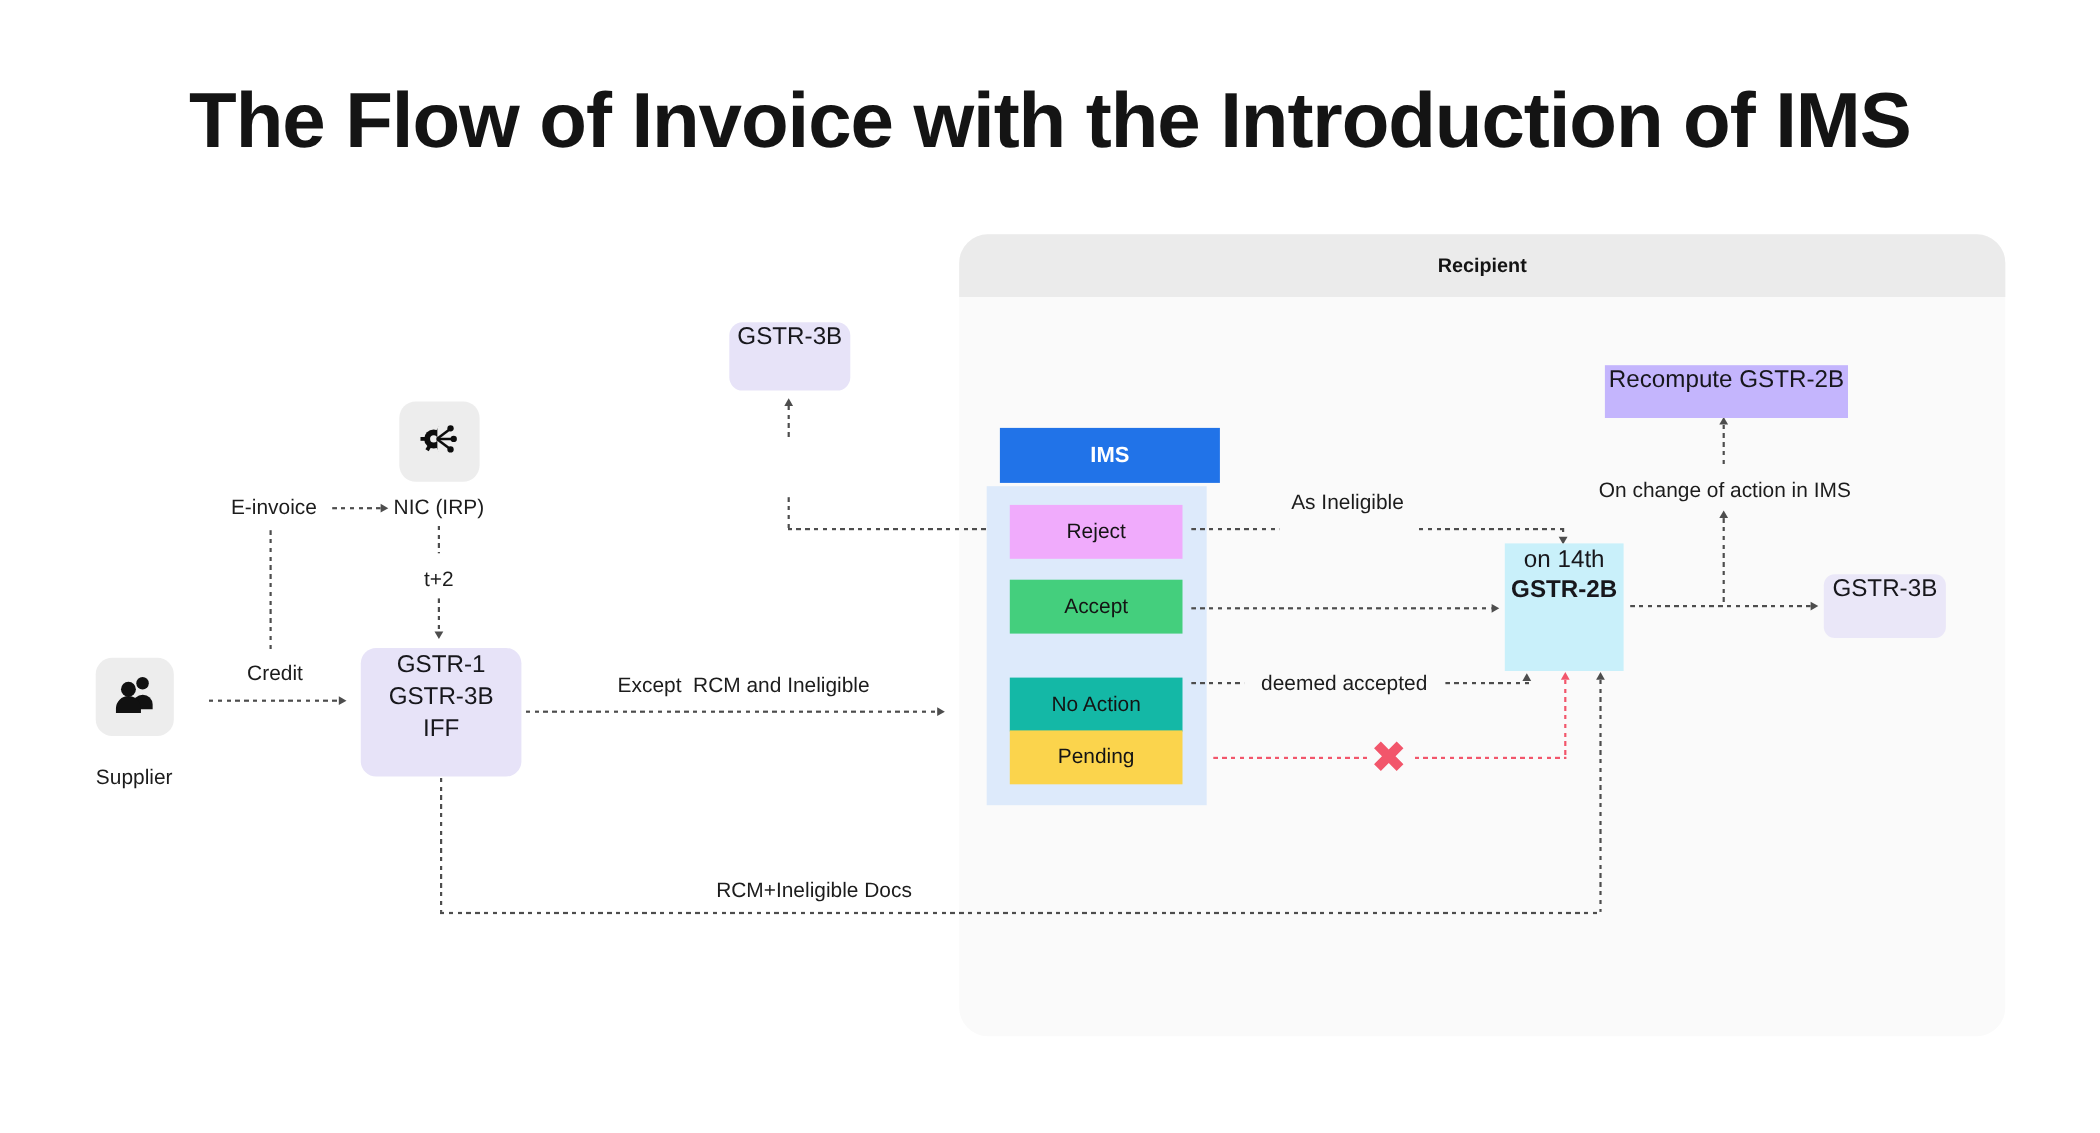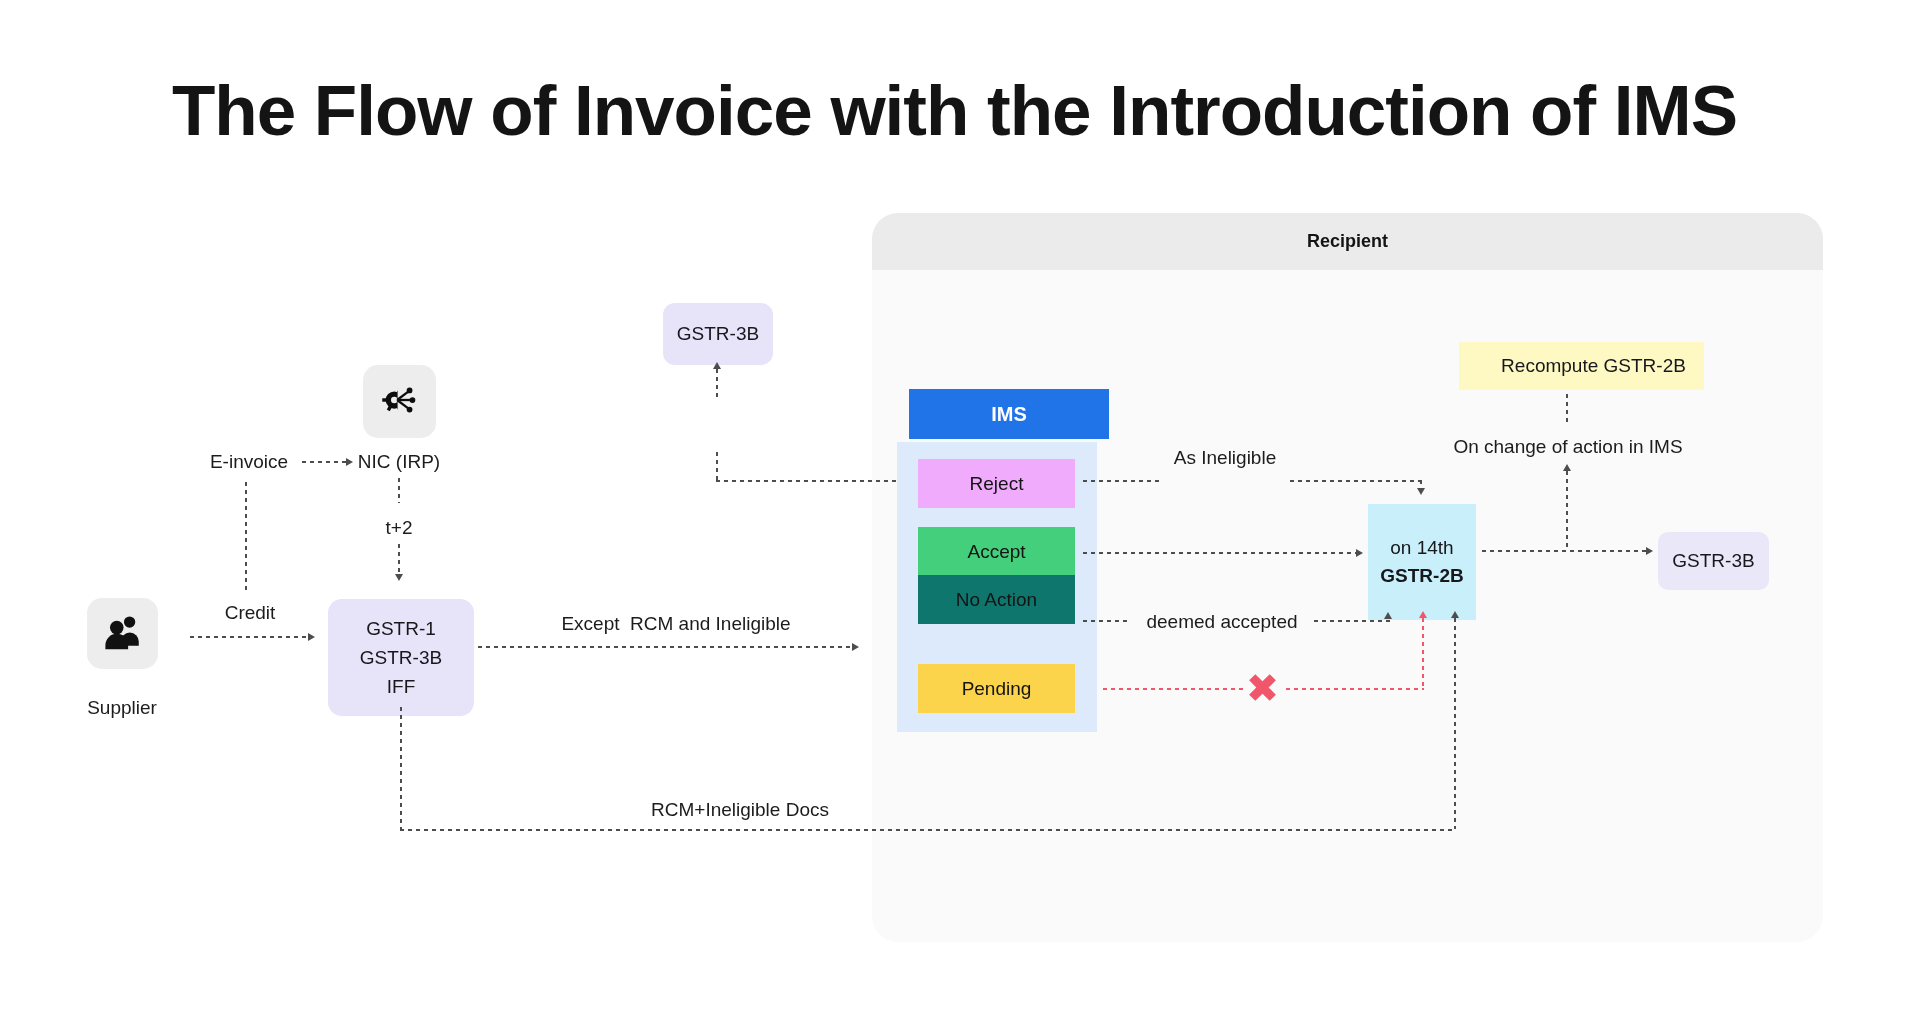--- a/index.html
+++ b/index.html
@@ -20,22 +20,22 @@
   
   .ar{position:absolute;width:0;height:0;}
   .ar.r{border-top:4px solid transparent;border-bottom:4px solid transparent;border-left:7px solid #4d4d4d;}
   .ar.d{border-left:4px solid transparent;border-right:4px solid transparent;border-top:7px solid #4d4d4d;}
   .ar.u{border-left:4px solid transparent;border-right:4px solid transparent;border-bottom:7px solid #4d4d4d;}
   .ar.u.redar{border-bottom-color:#f2566b;}
   
   .lbl{position:absolute;font-size:19px;color:#1c1c1c;text-align:center;white-space:pre;}
   .note{position:absolute;font-size:19px;color:#1c1c1c;text-align:center;line-height:23px;white-space:normal;}
   
-  .box{position:absolute;display:flex;flex-direction:column;align-items:center;justify-content:center;
-       text-align:center;font-size:19px;color:#17171c;margin-top:10px;}
+  .box{position:absolute;display:flex;flex-direction:column;align-items:center;
+       text-align:center;font-size:22px;color:#17171c;}
   .lav{background:#E7E3F8;border-radius:14px;}
   .cyan{background:#C9F0FA;}
   .icon-tile{position:absolute;display:flex;align-items:center;justify-content:center;background:#EDEDED;border-radius:15px;}
   
   .panel{position:absolute;left:872px;top:213px;width:951px;height:729px;background:#FAFAFA;border-radius:26px;}
   .panel-header{position:absolute;left:0;top:0;width:100%;height:57px;background:#EBEBEB;
       border-radius:26px 26px 0 0;display:flex;align-items:center;justify-content:center;
       font-size:18px;font-weight:700;color:#141414;}
   
   .ims-header{position:absolute;left:897px;top:389px;width:200px;height:50px;background:#2173E8;
@@ -140,21 +140,21 @@
   <div class="ims-header">
     <span>IMS</span>
   </div>
   <div class="ims-body"></div>
   <div class="ims-btn" style="top: 459px; background: #f0abfc;">
     <span>Reject</span>
   </div>
   <div class="ims-btn" style="top: 527px; background: rgb(68, 207, 125);">
     <span>Accept</span>
   </div>
-  <div class="ims-btn" style="top: 575px; background: #0f766e; align-items: center;">
+  <div class="ims-btn" style="top: 616px; background: #14b8a6; align-items: center;">
     <span>No Action</span>
   </div>
   <div class="ims-btn" style="top: 664px; background: rgb(251, 212, 76);">
     <span>Pending</span>
   </div>
 
   <div class="h" style="left:1083px;top:480px;width:80px;"></div>
   <div class="lbl" style="left:1163px;top:447px;width:124px;">As Ineligible</div>
   <div class="h" style="left:1290px;top:480px;width:132px;"></div>
   <div class="v" style="left:1420px;top:480px;height:8px;"></div>
@@ -192,21 +192,21 @@
 
   <div class="h" style="left:1482px;top:550px;width:164px;"></div>
   <div class="ar r" style="left:1646px;top:547px;"></div>
 
   <div class="v" style="left:1566px;top:471px;height:78px;"></div>
   <div class="ar u" style="left:1563px;top:464px;"></div>
   <div class="lbl" style="left:1438px;top:436px;width:260px;">On change of action in IMS</div>
   <div class="v" style="left:1566px;top:386px;height:36px;"></div>
   <div class="ar u" style="left:1563px;top:379px;"></div>
 
-  <div class="box cyan" style="left:1459px;top:332px;width:221px;height:48px;background:#fef9c3;padding-left:24px;">
+  <div class="box cyan" style="left:1459px;top:332px;width:221px;height:48px;background:#c4b5fd;">
     <div>Recompute GSTR-2B</div>
   </div>
 
   <div class="box lav" style="left:1658px;top:522px;width:111px;height:58px;border-radius:10px;background:#EAE7F8;">
     <div>GSTR-3B</div>
   </div>
 
 </div>
 
 </body></html>

